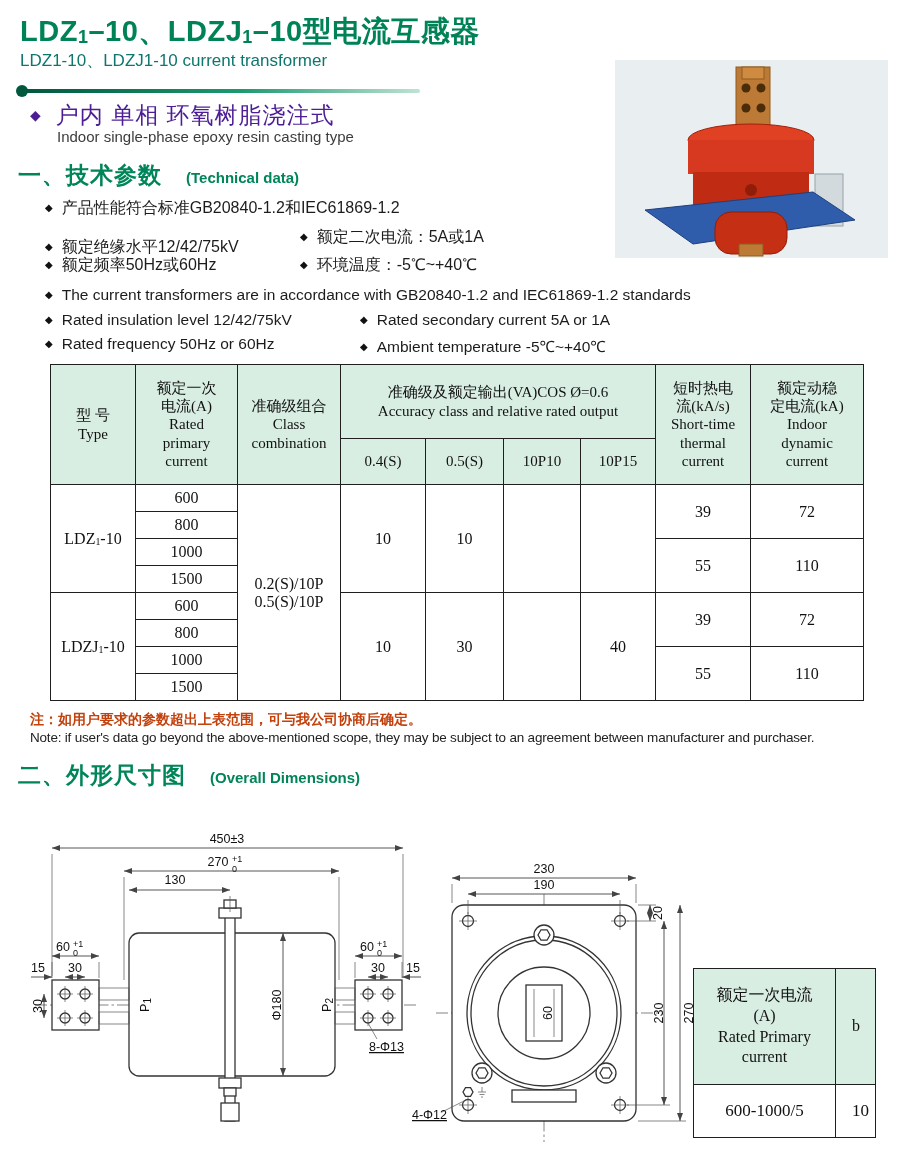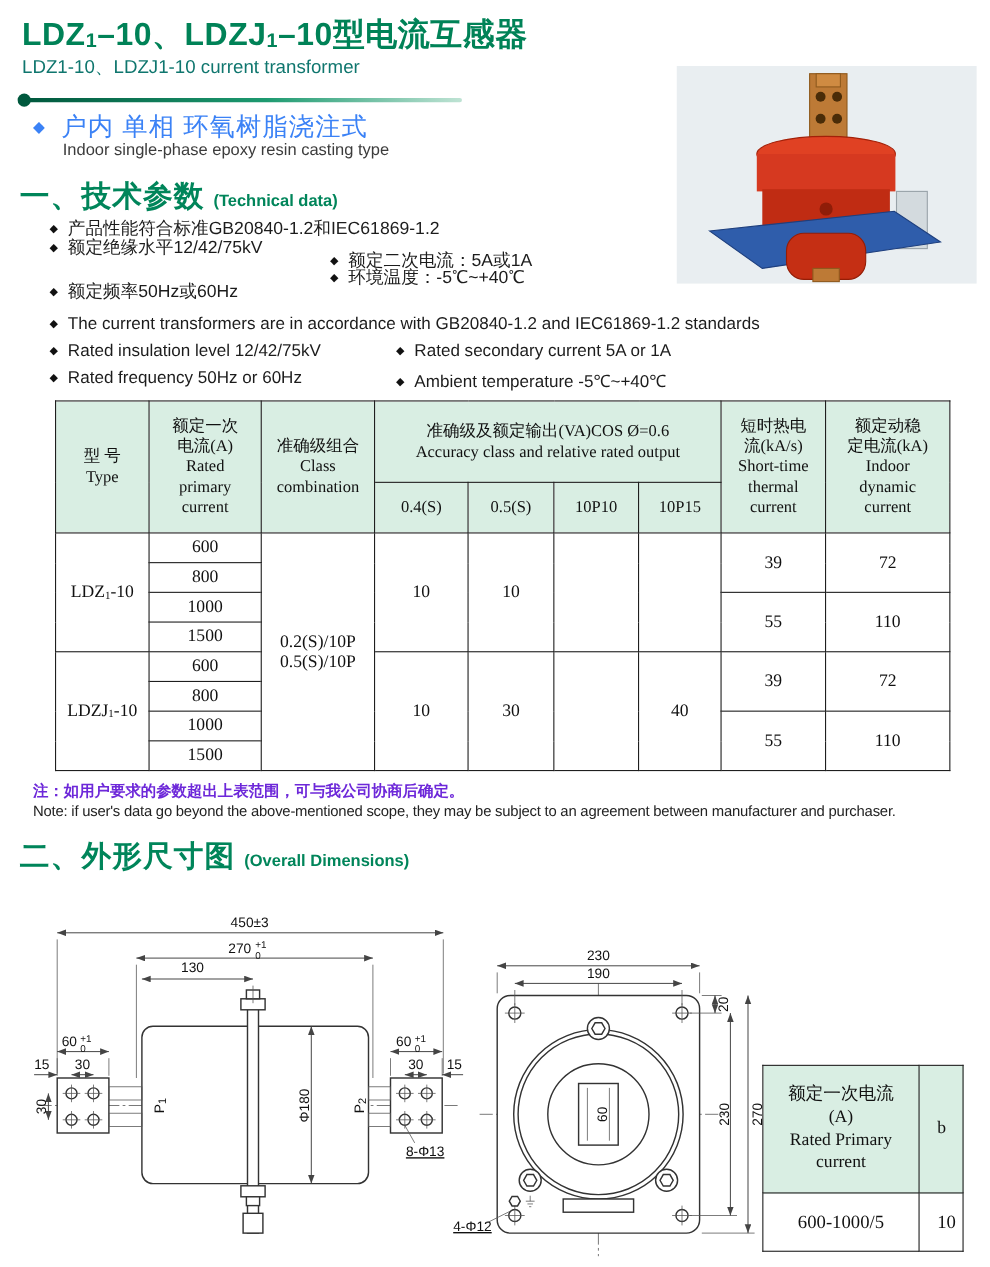--- a/index.html
+++ b/index.html
@@ -9,47 +9,47 @@
   .ml{white-space:pre-line}
 
   
   .title-zh{left:20px;top:12px;font-size:29px;font-weight:bold;color:#008257;letter-spacing:.5px}
   .title-zh .subn,.type-cell .subn{font-size:.62em;vertical-align:-.12em}
   .title-en{left:20px;top:49px;font-size:17px;color:#0f766e}
   .divider{left:24px;top:89px;width:396px;height:4px;border-radius:2px;
            background:linear-gradient(to right,#00583d,#1d9a70 55%,#bfe3d4)}
   .divider-dot{left:16px;top:85px;width:12px;height:12px;border-radius:50%;background:#00583d}
 
-  .feature-zh{left:30px;top:100px;font-size:23px;color:#3b82f6;letter-spacing:1px}
+  .feature-zh{left:30px;top:100px;font-size:23px;color:#4c1d95;letter-spacing:1px}
   .feature-zh .dia{font-size:14px;vertical-align:3px;margin-right:14px}
   .feature-en{left:57px;top:128px;font-size:15px;color:#3c3c3c}
 
   .sec-head{font-weight:bold;color:#00855a}
-  .sec-head .zh{font-size:27px;letter-spacing:1px}
-  .sec-head .en{font-size:15px;margin-left:8px}
+  .sec-head .zh{font-size:23px;letter-spacing:1px}
+  .sec-head .en{font-size:15px;margin-left:24px}
   #section1{left:18px;top:160px}
   #section2{left:18px;top:760px}
 
   .spec{font-size:16px;color:#1c1c1c}
   .spec .dia{font-size:10px;vertical-align:2px;margin-right:9px;color:#111}
   .spec-en{font-size:15.5px}
 
   
   table{border-collapse:collapse;table-layout:fixed}
   .tech{left:50px;top:364px;width:813px;font-family:"Liberation Serif",serif;
         color:#111;text-align:center}
   .tech th,.tech td{border:1.6px solid #1f1f1f;padding:0;overflow:hidden}
   .tech th{background:#d9eee3;font-weight:normal;font-size:15px;line-height:1.22}
   .tech td{font-size:16px}
   .tech thead tr:first-child{height:74px}
   .tech thead tr:last-child{height:46px}
   .tech tbody tr{height:27px}
 
   
-  .note-zh{left:30px;top:711px;font-size:14px;font-weight:bold;color:#6d28d9}
+  .note-zh{left:30px;top:711px;font-size:14px;font-weight:bold;color:#c2410c}
   .note-en{left:30px;top:730px;font-size:13.5px;color:#222;letter-spacing:-.2px}
 
   
   .dims{left:693px;top:968px;width:182px;font-family:"Liberation Serif",serif;
         color:#111;text-align:center}
   .dims th,.dims td{border:1.8px solid #1f1f1f;padding:16px}
   .dims th{background:#d9eee3;font-weight:normal;font-size:16px;line-height:1.3}
   .dims thead tr{height:66px}
   .dims tbody tr{height:16px}
   .dims td{font-size:17px}
@@ -96,24 +96,24 @@
     <rect x="100" y="152" width="72" height="42" rx="16" fill="#c52f14" stroke="#941d06"></rect>
     <rect x="124" y="184" width="24" height="12" fill="#bd7a36" stroke="#8f5a1e"></rect>
   </g>
 </svg>
 
 <div class="abs sec-head" id="section1">
   <span class="zh">一、技术参数</span><span class="en">(Technical data)</span>
 </div>
 
 <div class="abs spec" style="left:45px;top:198px"><span class="dia">◆</span><span>产品性能符合标准GB20840-1.2和IEC61869-1.2</span></div>
-<div class="abs spec" style="left:45px;top:215px"><span class="dia">◆</span><span>额定绝缘水平12/42/75kV</span></div>
+<div class="abs spec" style="left:45px;top:237px"><span class="dia">◆</span><span>额定绝缘水平12/42/75kV</span></div>
 <div class="abs spec" style="left:300px;top:227px"><span class="dia">◆</span><span>额定二次电流：5A或1A</span></div>
 <div class="abs spec" style="left:45px;top:255px"><span class="dia">◆</span><span>额定频率50Hz或60Hz</span></div>
-<div class="abs spec" style="left:300px;top:242px"><span class="dia">◆</span><span>环境温度：-5℃~+40℃</span></div>
+<div class="abs spec" style="left:300px;top:255px"><span class="dia">◆</span><span>环境温度：-5℃~+40℃</span></div>
 <div class="abs spec spec-en" style="left:45px;top:286px"><span class="dia">◆</span><span>The current transformers are in accordance with GB20840-1.2 and IEC61869-1.2 standards</span></div>
 <div class="abs spec spec-en" style="left:45px;top:311px"><span class="dia">◆</span><span>Rated  insulation level 12/42/75kV</span></div>
 <div class="abs spec spec-en" style="left:360px;top:311px"><span class="dia">◆</span><span>Rated  secondary current 5A or 1A</span></div>
 <div class="abs spec spec-en" style="left:45px;top:335px"><span class="dia">◆</span><span>Rated  frequency 50Hz or 60Hz</span></div>
 <div class="abs spec spec-en" style="left:360px;top:335px"><span class="dia">◆</span><span>Ambient temperature  -5℃~+40℃</span></div>
 
 <table class="abs tech">
   <colgroup>
     <col style="width:85px">
       <col style="width:102px">

